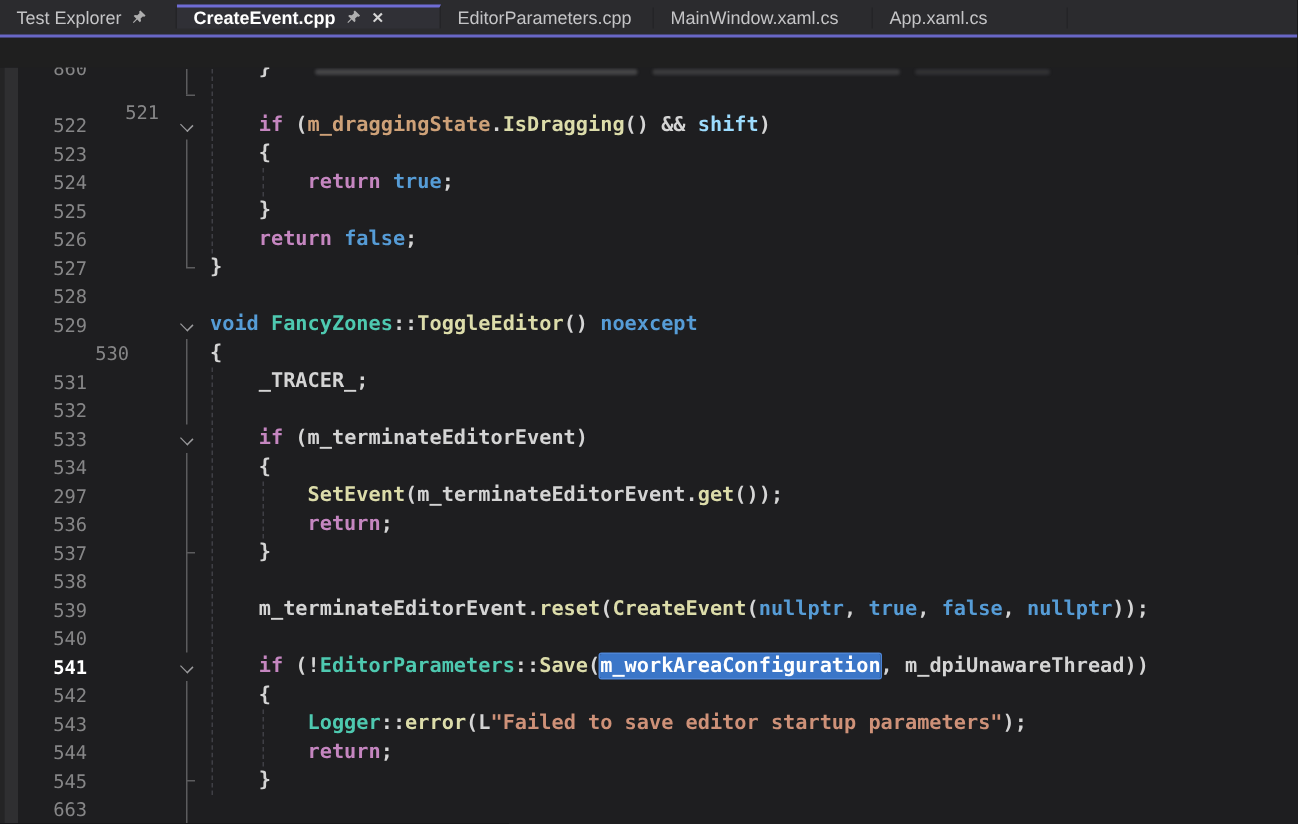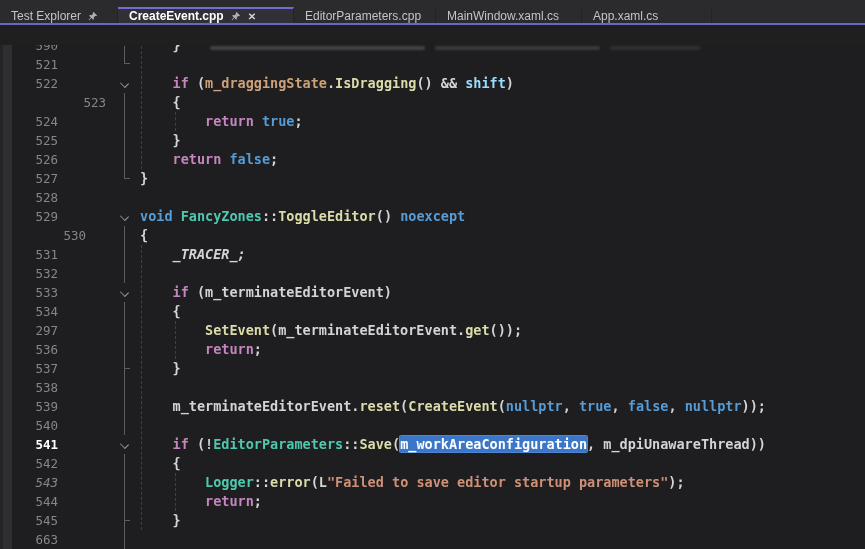--- a/index.html
+++ b/index.html
@@ -4,21 +4,21 @@
 <style>
   html,body{margin:0;padding:0;background:#151515;}
   .canvas{
     position:relative;width:865px;height:549px;overflow:hidden;
     background:#1f1f1f;font-family:"Liberation Sans",sans-serif;
     -webkit-font-smoothing:antialiased;
   }
   
   .tabbar{
     position:absolute;top:0;left:0;width:865px;height:23px;
-    background:#2b2b2e;display:flex;align-items:flex-end;
+    background:#2b2b2e;display:flex;align-items:center;
     border-bottom:2px solid #6967c6;box-sizing:content-box;
   }
   .tab{
     display:flex;align-items:center;gap:6px;padding:0 10px 0 11px;
     font-size:12px;color:#c4c4c6;white-space:nowrap;cursor:default;
     border-right:1px solid #242427;box-sizing:border-box;
   }
   .tab.active{
     background:#303036;color:#ffffff;font-weight:bold;
     border-top:2px solid #6f6cd4;padding-top:0;margin-top:-2px;
@@ -113,44 +113,44 @@
       <div class="tab" style="width: 130px; box-sizing: border-box;">
         <span>App.xaml.cs</span>
       </div>
     </div>
 
 
   <div class="editor">
     <div class="edge-strip-a"></div>
     <div class="edge-strip-b"></div>
     <div class="gutter">
-        <div class="lnum" style="top: -9px;">590</div>
-        <div class="lnum" style="top: 10px;">521</div>
+        <div class="lnum" style="top: -9px;">860</div>
+        <div class="lnum" style="top: 20px; margin-left: 48px;">521</div>
         <div class="lnum" style="top: 29px;">522</div>
-        <div class="lnum" style="top: 48px; margin-left: 48px;">523</div>
+        <div class="lnum" style="top: 48px;">523</div>
         <div class="lnum" style="top: 67px;">524</div>
         <div class="lnum" style="top: 86px;">525</div>
         <div class="lnum" style="top: 105px;">526</div>
         <div class="lnum" style="top: 124px;">527</div>
         <div class="lnum" style="top: 143px;">528</div>
         <div class="lnum" style="top: 162px;">529</div>
         <div class="lnum" style="top: 181px; margin-left: 28px;">530</div>
         <div class="lnum" style="top: 200px;">531</div>
         <div class="lnum" style="top: 219px;">532</div>
         <div class="lnum" style="top: 238px;">533</div>
         <div class="lnum" style="top: 257px;">534</div>
         <div class="lnum" style="top: 276px;">297</div>
         <div class="lnum" style="top: 295px;">536</div>
         <div class="lnum" style="top: 314px;">537</div>
         <div class="lnum" style="top: 333px;">538</div>
         <div class="lnum" style="top: 352px;">539</div>
         <div class="lnum" style="top: 371px;">540</div>
         <div class="lnum current" style="top: 390px;">541</div>
         <div class="lnum" style="top: 409px;">542</div>
-        <div class="lnum" style="top: 428px; font-style: italic;">543</div>
+        <div class="lnum" style="top: 428px;">543</div>
         <div class="lnum" style="top: 447px;">544</div>
         <div class="lnum" style="top: 466px;">545</div>
         <div class="lnum" style="top: 485px;">663</div>
       </div>
     <div class="foldcol">
         <div class="chev" style="top: 29px;"></div>
         <div class="chev" style="top: 162px;"></div>
         <div class="chev" style="top: 238px;"></div>
         <div class="chev" style="top: 390px;"></div>
         <div class="fold-line" style="top: 1px; height: 17px;"></div>
@@ -168,21 +168,21 @@
         <div class="cline" style="top: 10px;"></div>
         <div class="cline" style="top: 29px;"><span style="color: rgb(212, 212, 212);">    </span><span style="color: rgb(197, 134, 192);">if</span><span style="color: rgb(212, 212, 212);"> (</span><span style="color: rgb(206, 161, 120);">m_draggingState</span><span style="color: rgb(212, 212, 212);">.</span><span style="color: rgb(220, 220, 170);">IsDragging</span><span style="color: rgb(212, 212, 212);">() &amp;&amp; </span><span style="color: rgb(156, 220, 254);">shift</span><span style="color: rgb(212, 212, 212);">)</span></div>
         <div class="cline" style="top: 48px;"><span style="color: rgb(212, 212, 212);">    {</span></div>
         <div class="cline" style="top: 67px;"><span style="color: rgb(212, 212, 212);">        </span><span style="color: rgb(197, 134, 192);">return</span><span style="color: rgb(212, 212, 212);"> </span><span style="color: rgb(86, 156, 214);">true</span><span style="color: rgb(212, 212, 212);">;</span></div>
         <div class="cline" style="top: 86px;"><span style="color: rgb(212, 212, 212);">    }</span></div>
         <div class="cline" style="top: 105px;"><span style="color: rgb(212, 212, 212);">    </span><span style="color: rgb(197, 134, 192);">return</span><span style="color: rgb(212, 212, 212);"> </span><span style="color: rgb(86, 156, 214);">false</span><span style="color: rgb(212, 212, 212);">;</span></div>
         <div class="cline" style="top: 124px;"><span style="color: rgb(212, 212, 212);">}</span></div>
         <div class="cline" style="top: 143px;"></div>
         <div class="cline" style="top: 162px;"><span style="color: rgb(86, 156, 214);">void</span><span style="color: rgb(212, 212, 212);"> </span><span style="color: rgb(78, 201, 176);">FancyZones</span><span style="color: rgb(212, 212, 212);">::</span><span style="color: rgb(220, 220, 170);">ToggleEditor</span><span style="color: rgb(212, 212, 212);">() </span><span style="color: rgb(86, 156, 214);">noexcept</span></div>
         <div class="cline" style="top: 181px;"><span style="color: rgb(212, 212, 212);">{</span></div>
-        <div class="cline" style="top: 200px; font-style: italic;"><span style="color: rgb(212, 212, 212);">    _TRACER_;</span></div>
+        <div class="cline" style="top: 200px;"><span style="color: rgb(212, 212, 212);">    _TRACER_;</span></div>
         <div class="cline" style="top: 219px;"></div>
         <div class="cline" style="top: 238px;"><span style="color: rgb(212, 212, 212);">    </span><span style="color: rgb(197, 134, 192);">if</span><span style="color: rgb(212, 212, 212);"> (</span><span style="color: rgb(212, 212, 212);">m_terminateEditorEvent</span><span style="color: rgb(212, 212, 212);">)</span></div>
         <div class="cline" style="top: 257px;"><span style="color: rgb(212, 212, 212);">    {</span></div>
         <div class="cline" style="top: 276px;"><span style="color: rgb(212, 212, 212);">        </span><span style="color: rgb(220, 220, 170);">SetEvent</span><span style="color: rgb(212, 212, 212);">(</span><span style="color: rgb(212, 212, 212);">m_terminateEditorEvent</span><span style="color: rgb(212, 212, 212);">.</span><span style="color: rgb(220, 220, 170);">get</span><span style="color: rgb(212, 212, 212);">());</span></div>
         <div class="cline" style="top: 295px;"><span style="color: rgb(212, 212, 212);">        </span><span style="color: rgb(197, 134, 192);">return</span><span style="color: rgb(212, 212, 212);">;</span></div>
         <div class="cline" style="top: 314px;"><span style="color: rgb(212, 212, 212);">    }</span></div>
         <div class="cline" style="top: 333px;"></div>
         <div class="cline" style="top: 352px;"><span style="color: rgb(212, 212, 212);">    </span><span style="color: rgb(212, 212, 212);">m_terminateEditorEvent</span><span style="color: rgb(212, 212, 212);">.</span><span style="color: rgb(220, 220, 170);">reset</span><span style="color: rgb(212, 212, 212);">(</span><span style="color: rgb(220, 220, 170);">CreateEvent</span><span style="color: rgb(212, 212, 212);">(</span><span style="color: rgb(86, 156, 214);">nullptr</span><span style="color: rgb(212, 212, 212);">, </span><span style="color: rgb(86, 156, 214);">true</span><span style="color: rgb(212, 212, 212);">, </span><span style="color: rgb(86, 156, 214);">false</span><span style="color: rgb(212, 212, 212);">, </span><span style="color: rgb(86, 156, 214);">nullptr</span><span style="color: rgb(212, 212, 212);">));</span></div>
         <div class="cline" style="top: 371px;"></div>
         <div class="cline" style="top: 390px;"><span style="color: rgb(212, 212, 212);">    </span><span style="color: rgb(197, 134, 192);">if</span><span style="color: rgb(212, 212, 212);"> (!</span><span style="color: rgb(78, 201, 176);">EditorParameters</span><span style="color: rgb(212, 212, 212);">::</span><span style="color: rgb(220, 220, 170);">Save</span><span style="color: rgb(212, 212, 212);">(</span><span class="tok-sel">m_workAreaConfiguration</span><span style="color: rgb(212, 212, 212);">, </span><span style="color: rgb(212, 212, 212);">m_dpiUnawareThread</span><span style="color: rgb(212, 212, 212);">))</span></div>

